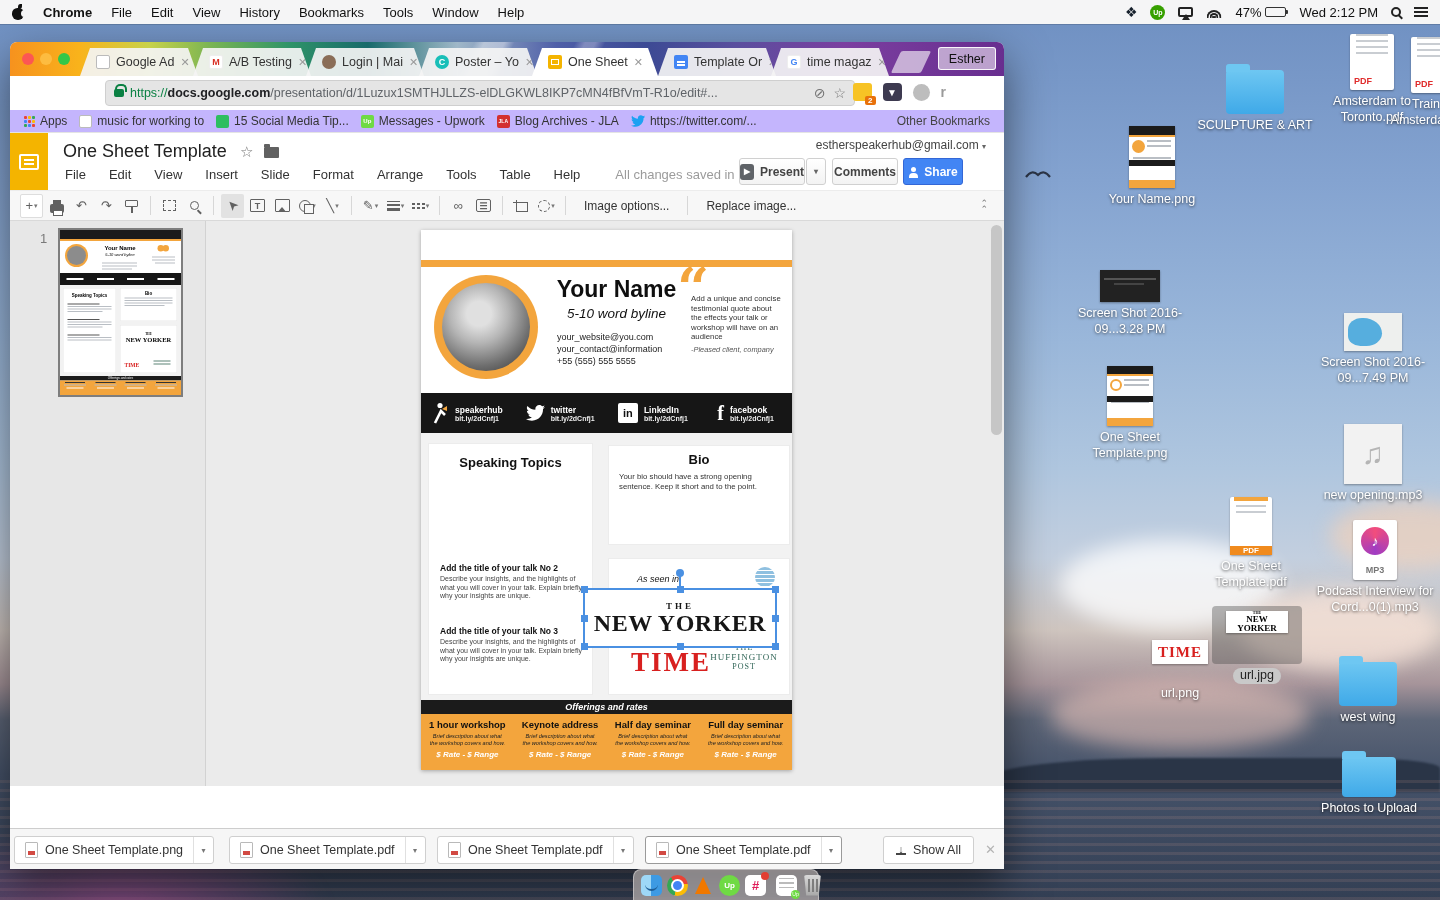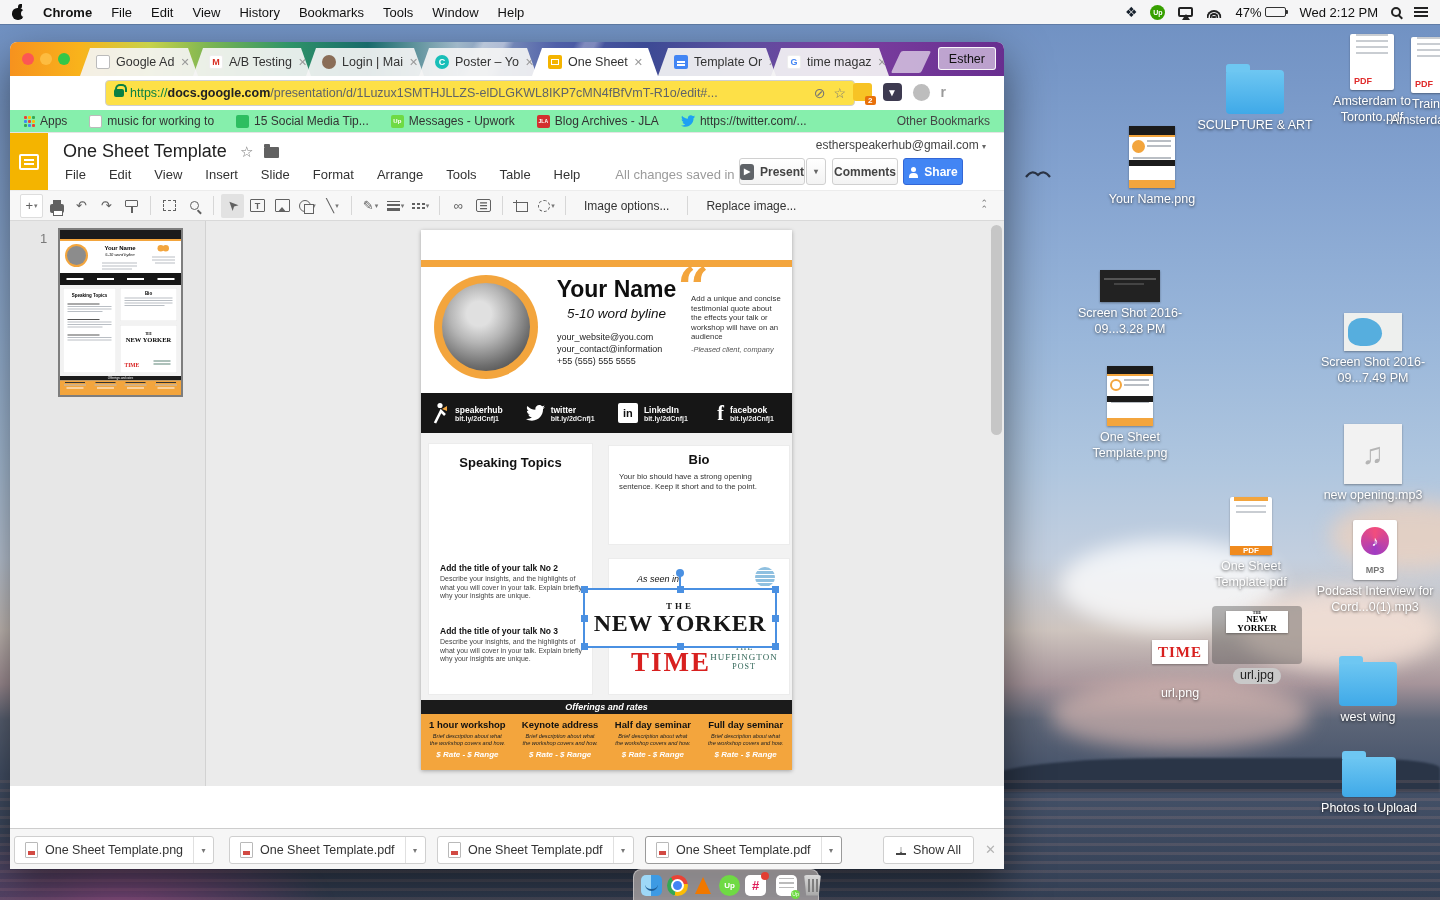--- a/index.html
+++ b/index.html
@@ -51,33 +51,33 @@
  linear-gradient(90deg,#f6921e 0%,#f9b31b 7%,#c8d24a 14%,#7cb553 20%,#2f9468 28%,#186a6b 36%,#9fb7c8 45%,#4f5fa8 55%,#3c4a94 64%,#5a4f9e 73%,#7b3fa0 84%,#682e8f 100%)}
 .tl{position:absolute;top:11px;width:12px;height:12px;border-radius:50%}
 .tab{position:absolute;top:6px;height:28px;clip-path:polygon(10px 0,calc(100% - 10px) 0,100% 100%,0 100%);background:rgba(244,244,244,.92);display:flex;align-items:center;padding:0 16px;font-size:12.5px;color:#333;gap:6px;white-space:nowrap;overflow:hidden}
 .tab.active{background:#fff;z-index:3}
 .tab .tclose{margin-left:auto;color:#9a9a9a;font-size:11px}
 .ticon{width:14px;height:14px;border-radius:2px;flex:0 0 auto;display:flex;align-items:center;justify-content:center;font-size:9px;font-weight:bold;color:#fff}
 .newtab{position:absolute;left:886px;top:9px;width:30px;height:22px;background:rgba(255,255,255,.6);transform:skewX(-25deg);border-radius:2px}
 .profilebtn{position:absolute;right:8px;top:5px;height:23px;padding:0 10px;background:rgba(255,255,255,.55);border:1px solid rgba(255,255,255,.9);border-radius:3px;font-size:12.5px;color:#111;display:flex;align-items:center}
 
 .ctoolbar{position:absolute;left:0;top:34px;right:0;height:34px;background:#fff}
-.urlbar{position:absolute;left:95px;top:4px;width:750px;height:26px;border:1px solid #cfcfcf;border-radius:4px;background:#fde047;display:flex;align-items:center;padding:0 8px;font-size:12.5px;white-space:nowrap;overflow:hidden}
+.urlbar{position:absolute;left:95px;top:4px;width:750px;height:26px;border:1px solid #cfcfcf;border-radius:4px;background:#e5e5e5;display:flex;align-items:center;padding:0 8px;font-size:12.5px;white-space:nowrap;overflow:hidden}
 .lock{width:10px;height:8px;background:#0a8043;border-radius:2px;position:relative;margin-right:6px;flex:0 0 auto}
 .lock::before{content:'';position:absolute;left:1px;top:-5px;width:8px;height:6px;border:2px solid #0a8043;border-bottom:none;border-radius:5px 5px 0 0}
 .uhttps{color:#0a8043}.udom{color:#202124;font-weight:bold}.upath{color:#5f6368}
 .uicons{margin-left:auto;display:flex;gap:8px;color:#757575;font-size:14px}
 .exts{position:absolute;right:58px;top:7px;display:flex;gap:11px;align-items:center}
 .extyellow{width:19px;height:18px;background:#f7c325;border-radius:3px;position:relative}
 .extbadge{position:absolute;right:-4px;bottom:-4px;background:#e8710a;color:#fff;font-size:8px;font-weight:bold;padding:0 3px;border-radius:2px}
 .extshield{width:19px;height:18px;background:#3d3a50;border-radius:4px;color:#fff;font-size:10px;display:flex;align-items:center;justify-content:center}
 .extgray{width:17px;height:17px;background:#bdbdbd;border-radius:50%}
 .extr{color:#9a9a9a;font-size:14px;font-weight:bold}
 
-.bmbar{position:absolute;left:0;top:68px;right:0;height:23px;background:#86efac;border-bottom:1px solid #e4e4e4;display:flex;align-items:center;font-size:12px;color:#333;padding:0 14px;gap:22px;white-space:nowrap}
+.bmbar{position:absolute;left:0;top:68px;right:0;height:23px;background:#c4b5fd;border-bottom:1px solid #e4e4e4;display:flex;align-items:center;font-size:12px;color:#333;padding:0 14px;gap:12px;white-space:nowrap}
 .bm{display:flex;align-items:center;gap:5px}
 .bmgrid{display:grid;grid-template-columns:repeat(3,3px);grid-gap:1px}
 .bmgrid i{width:3px;height:3px;border-radius:1px}
 .bmsq{width:13px;height:13px;border-radius:2px;display:flex;align-items:center;justify-content:center;color:#fff;font-weight:bold}
 .bmother{margin-left:auto;color:#444}
 
 .gheader{position:absolute;left:0;top:91px;right:0;height:57px;background:#fff}
 .gappicon{position:absolute;left:0;top:0;width:38px;height:57px;background:#f4b400;display:flex;align-items:center;justify-content:center}
 .gappicon i{width:20px;height:16px;border:2px solid #fff;border-radius:2px;position:relative}
 .gappicon i::after{content:'';position:absolute;left:3px;top:3px;right:3px;height:2px;background:#fff;box-shadow:0 4px 0 #fff}

